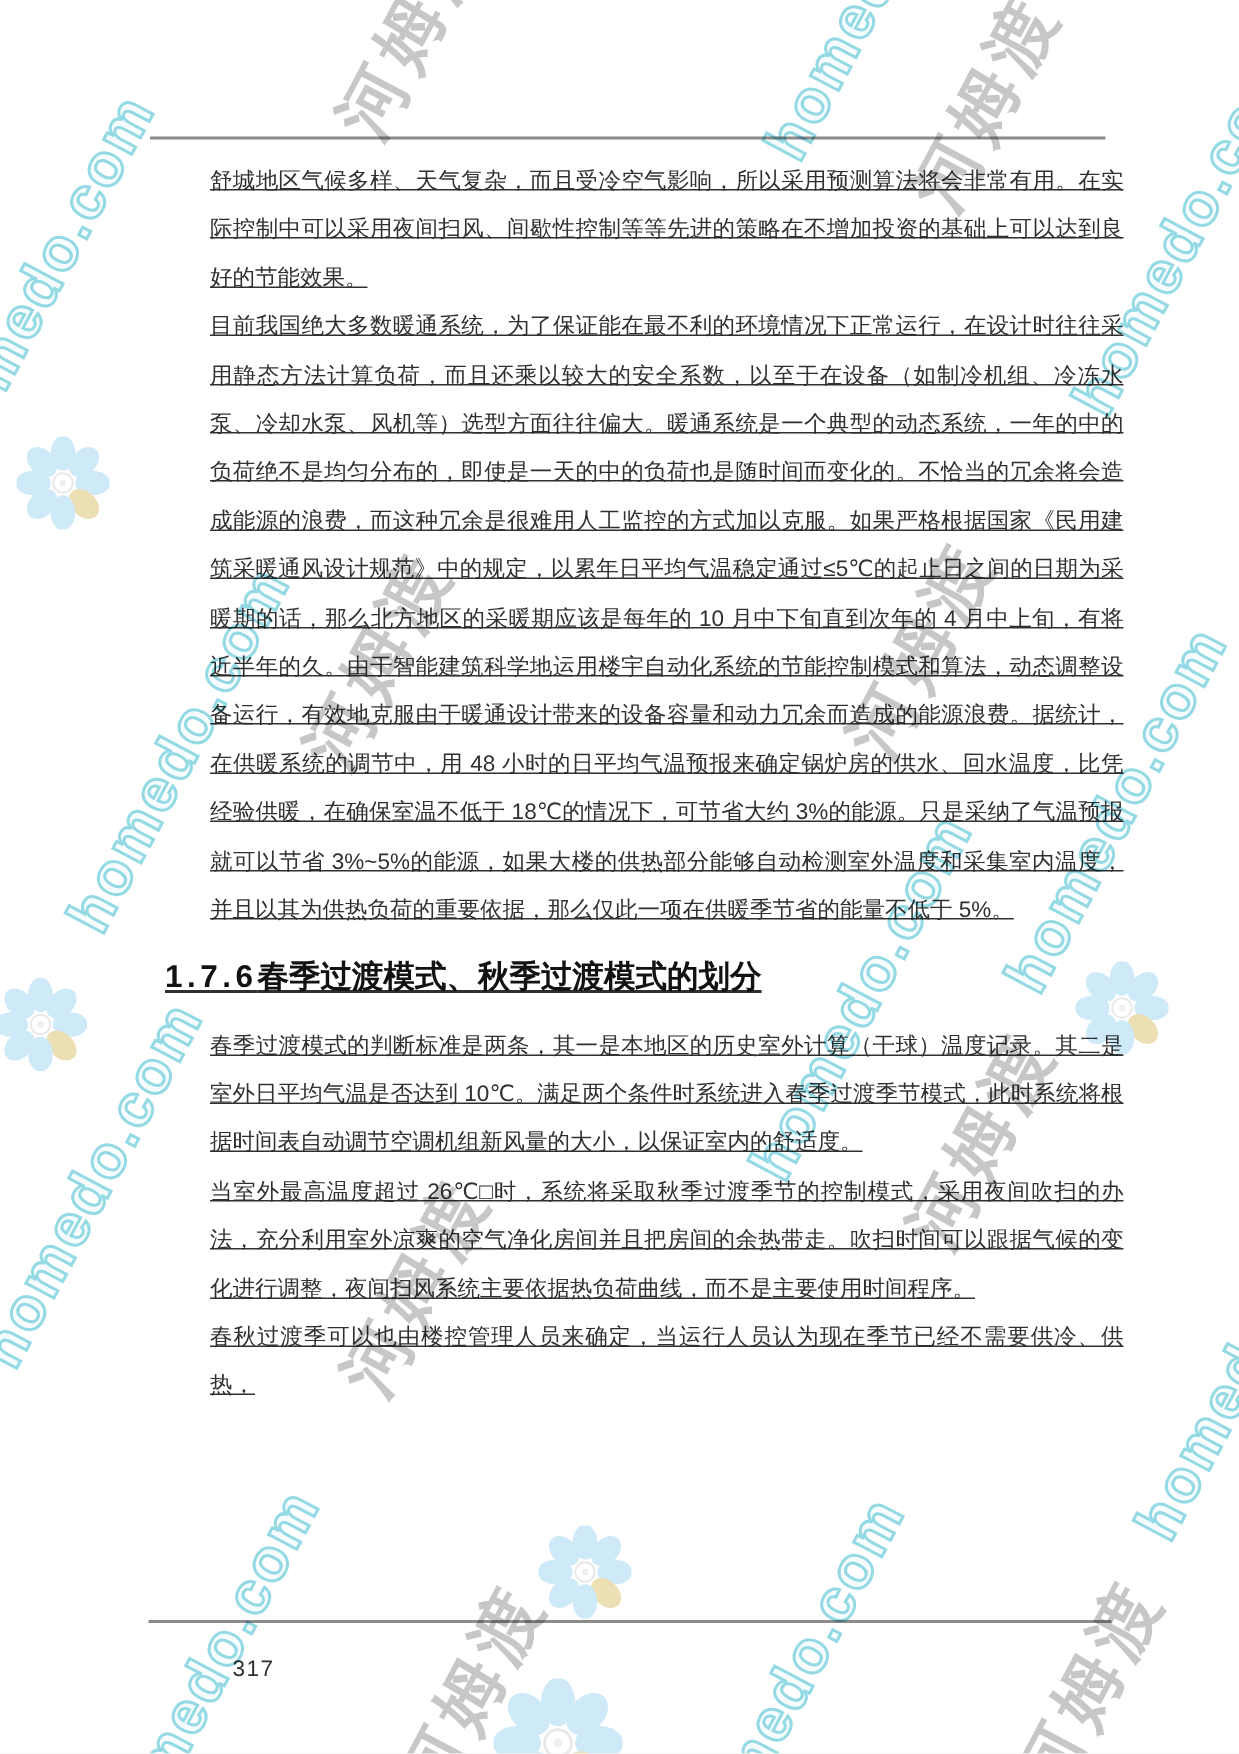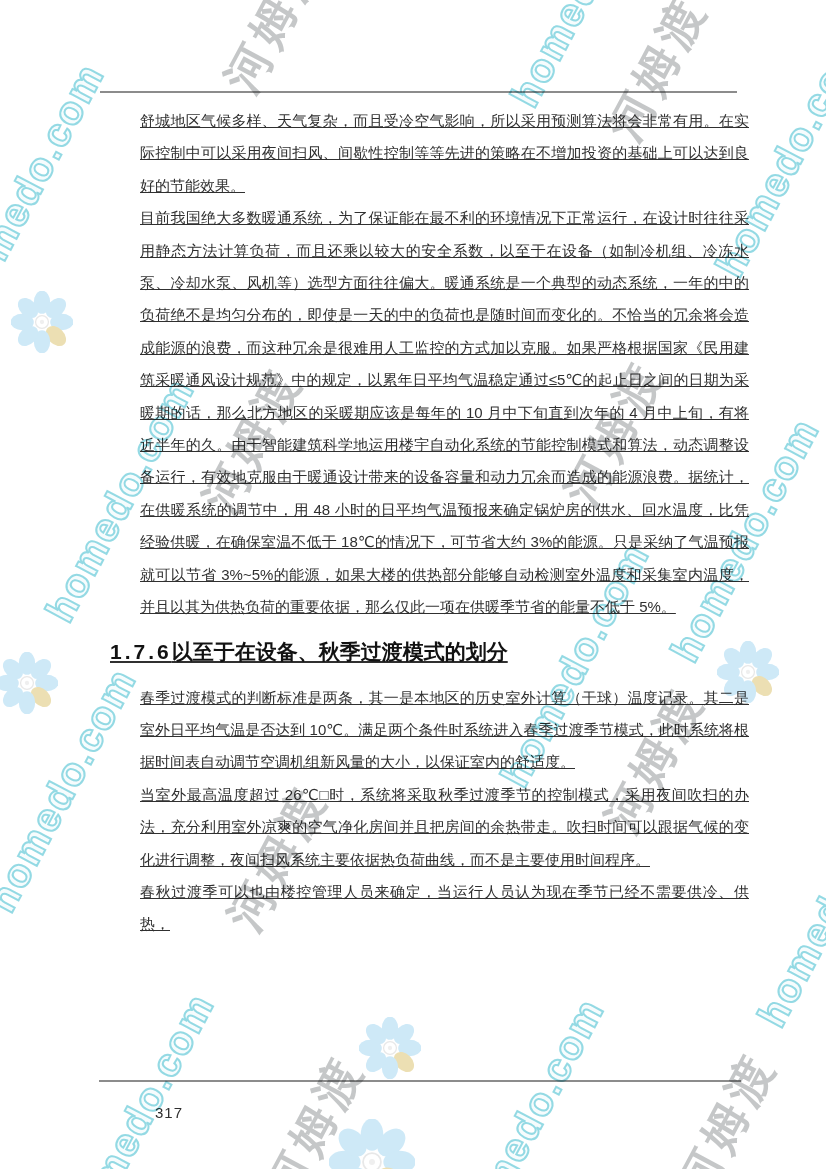--- a/index.html
+++ b/index.html
@@ -115,21 +115,21 @@
     <svg class="wm-flower big" viewBox="0 0 72 72" style="left:372px; top:1162px;">
         <use href="#flower"></use>
       </svg>
   </div>
 
   <div class="top-rule"></div>
 
   <div class="body-text">
     <p>舒城地区气候多样、天气复杂，而且受冷空气影响，所以采用预测算法将会非常有用。在实际控制中可以采用夜间扫风、间歇性控制等等先进的策略在不增加投资的基础上可以达到良好的节能效果。</p>
     <p>目前我国绝大多数暖通系统，为了保证能在最不利的环境情况下正常运行，在设计时往往采用静态方法计算负荷，而且还乘以较大的安全系数，以至于在设备（如制冷机组、冷冻水泵、冷却水泵、风机等）选型方面往往偏大。暖通系统是一个典型的动态系统，一年的中的负荷绝不是均匀分布的，即使是一天的中的负荷也是随时间而变化的。不恰当的冗余将会造成能源的浪费，而这种冗余是很难用人工监控的方式加以克服。如果严格根据国家《民用建筑采暖通风设计规范》中的规定，以累年日平均气温稳定通过≤5℃的起止日之间的日期为采暖期的话，那么北方地区的采暖期应该是每年的 10 月中下旬直到次年的 4 月中上旬，有将近半年的久。由于智能建筑科学地运用楼宇自动化系统的节能控制模式和算法，动态调整设备运行，有效地克服由于暖通设计带来的设备容量和动力冗余而造成的能源浪费。据统计，在供暖系统的调节中，用 48 小时的日平均气温预报来确定锅炉房的供水、回水温度，比凭经验供暖，在确保室温不低于 18℃的情况下，可节省大约 3%的能源。只是采纳了气温预报就可以节省 3%~5%的能源，如果大楼的供热部分能够自动检测室外温度和采集室内温度，并且以其为供热负荷的重要依据，那么仅此一项在供暖季节省的能量不低于 5%。</p>
-    <h2 class="section-heading"><span class="h-num">1.7.6</span><span>以至于在设备、秋季过渡模式的划分</span></h2>
+    <h2 class="section-heading"><span class="h-num">1.7.6</span><span>春季过渡模式、秋季过渡模式的划分</span></h2>
     <p>春季过渡模式的判断标准是两条，其一是本地区的历史室外计算（干球）温度记录。其二是室外日平均气温是否达到 10℃。满足两个条件时系统进入春季过渡季节模式，此时系统将根据时间表自动调节空调机组新风量的大小，以保证室内的舒适度。</p>
     <p>当室外最高温度超过 26℃□时，系统将采取秋季过渡季节的控制模式，采用夜间吹扫的办法，充分利用室外凉爽的空气净化房间并且把房间的余热带走。吹扫时间可以跟据气候的变化进行调整，夜间扫风系统主要依据热负荷曲线，而不是主要使用时间程序。</p>
     <p>春秋过渡季可以也由楼控管理人员来确定，当运行人员认为现在季节已经不需要供冷、供热，</p>
   </div>
 
   <div class="footer-rule"></div>
   <span class="page-number">317</span>
 
 </div>
 

